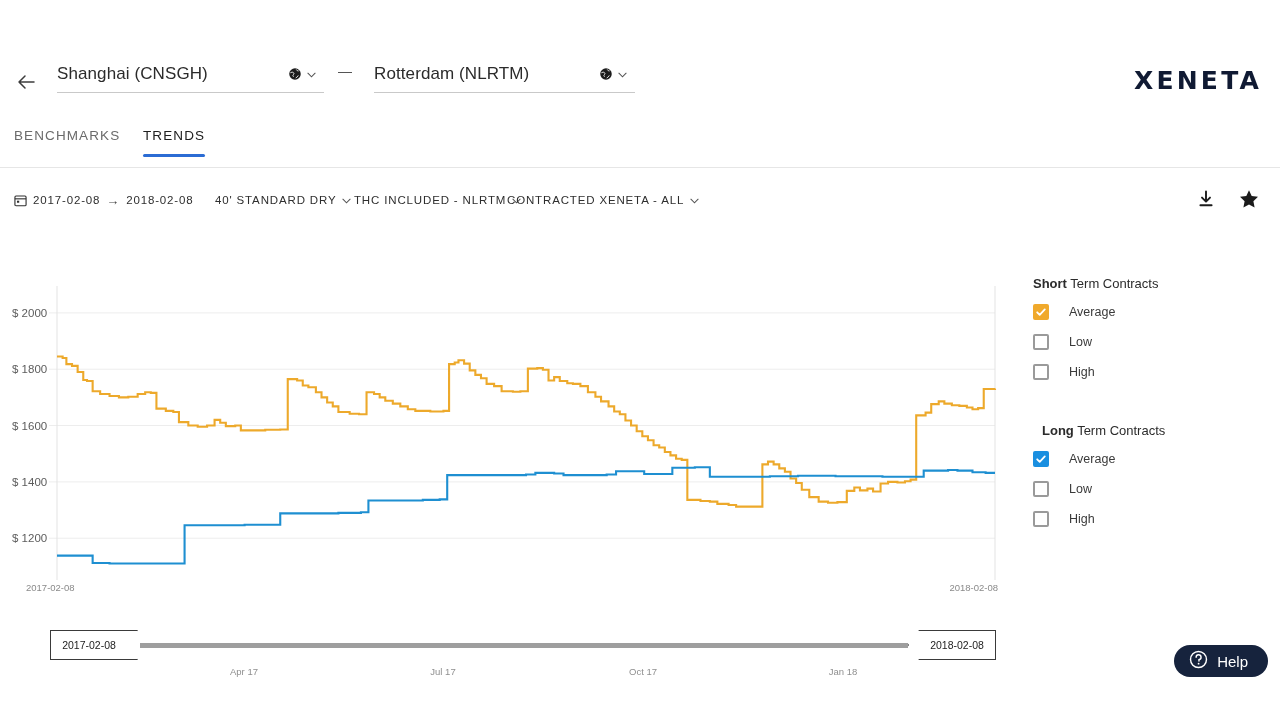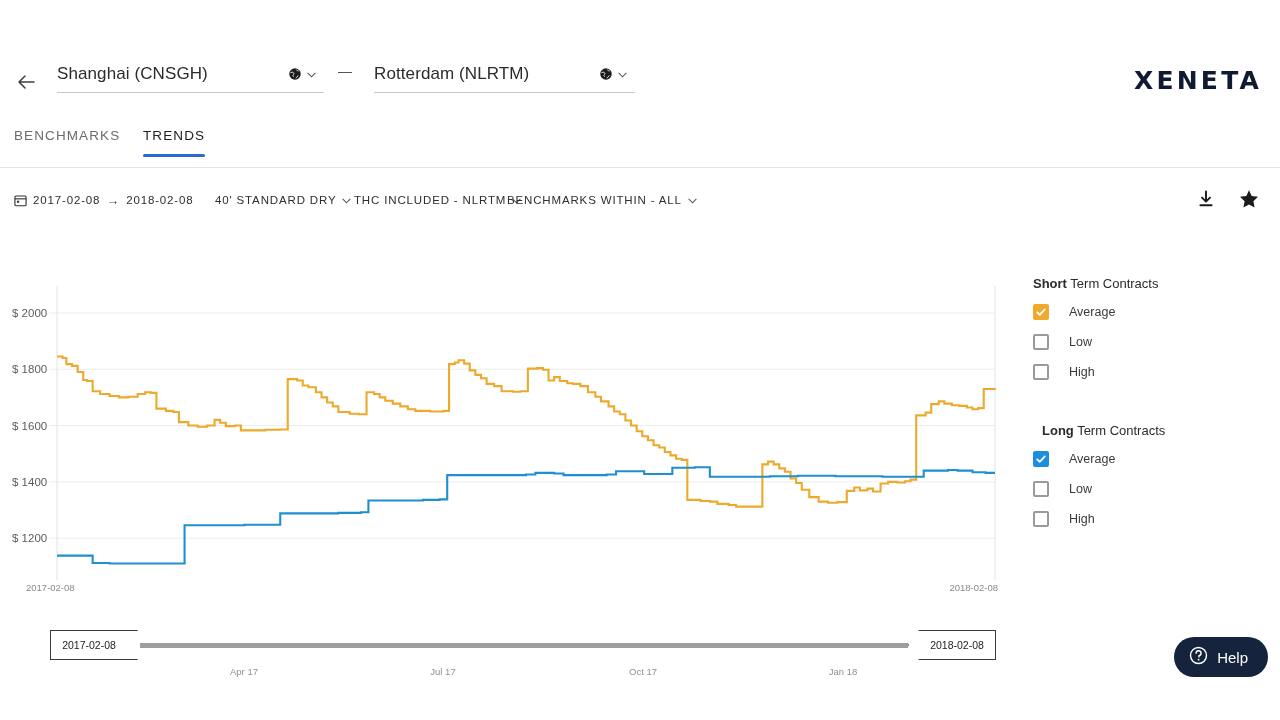--- a/index.html
+++ b/index.html
@@ -123,21 +123,21 @@
   .handle.left { left: 50px; width: 88px; clip-path: polygon(0 0, 100% 0, calc(100% - 11px) 50%, 100% 100%, 0 100%); padding-right: 10px; }
   .handle.right { left: 908px; width: 88px; clip-path: polygon(11px 0, 100% 0, 100% 100%, 11px 100%, 0 50%); padding-left: 10px; }
   .brush-tick {
     position: absolute; top: 41px; font-size: 9.5px; color: #8f8f8f;
     transform: translateX(-50%); white-space: nowrap;
   }
 
   
   .help-pill {
     position: absolute; right: 12px; bottom: 43px;
-    height: 40px; padding: 0 20px 0 15px; border-radius: 20px;
+    height: 32px; padding: 0 20px 0 15px; border-radius: 20px;
     background: #16233d; color: #fff;
     display: flex; align-items: center; gap: 9px;
     font-size: 15px; cursor: pointer;
   }
 </style>
 </head>
 <body>
 
 <div id="app">
 
@@ -228,21 +228,21 @@
     <div class="filter-item" style="left:354px;">
       <span>THC INCLUDED - NLRTM</span>
       <span class="chev">
         <svg width="9" height="6" viewBox="0 0 10 6">
             <path d="M1 1 L5 5 L9 1" fill="none" stroke="#555" stroke-width="1.2" stroke-linecap="round"></path>
           </svg>
       </span>
     </div>
 
     <div class="filter-item" style="left:507px;">
-      <span>BENCHMARKS WITHIN - ALL</span>
+      <span>CONTRACTED XENETA - ALL</span>
       <span class="chev">
         <svg width="9" height="6" viewBox="0 0 10 6">
             <path d="M1 1 L5 5 L9 1" fill="none" stroke="#555" stroke-width="1.2" stroke-linecap="round"></path>
           </svg>
       </span>
     </div>
 
     <div class="tool-icons">
       <span class="tool-btn">
         <svg width="20" height="20" viewBox="0 0 20 20">

